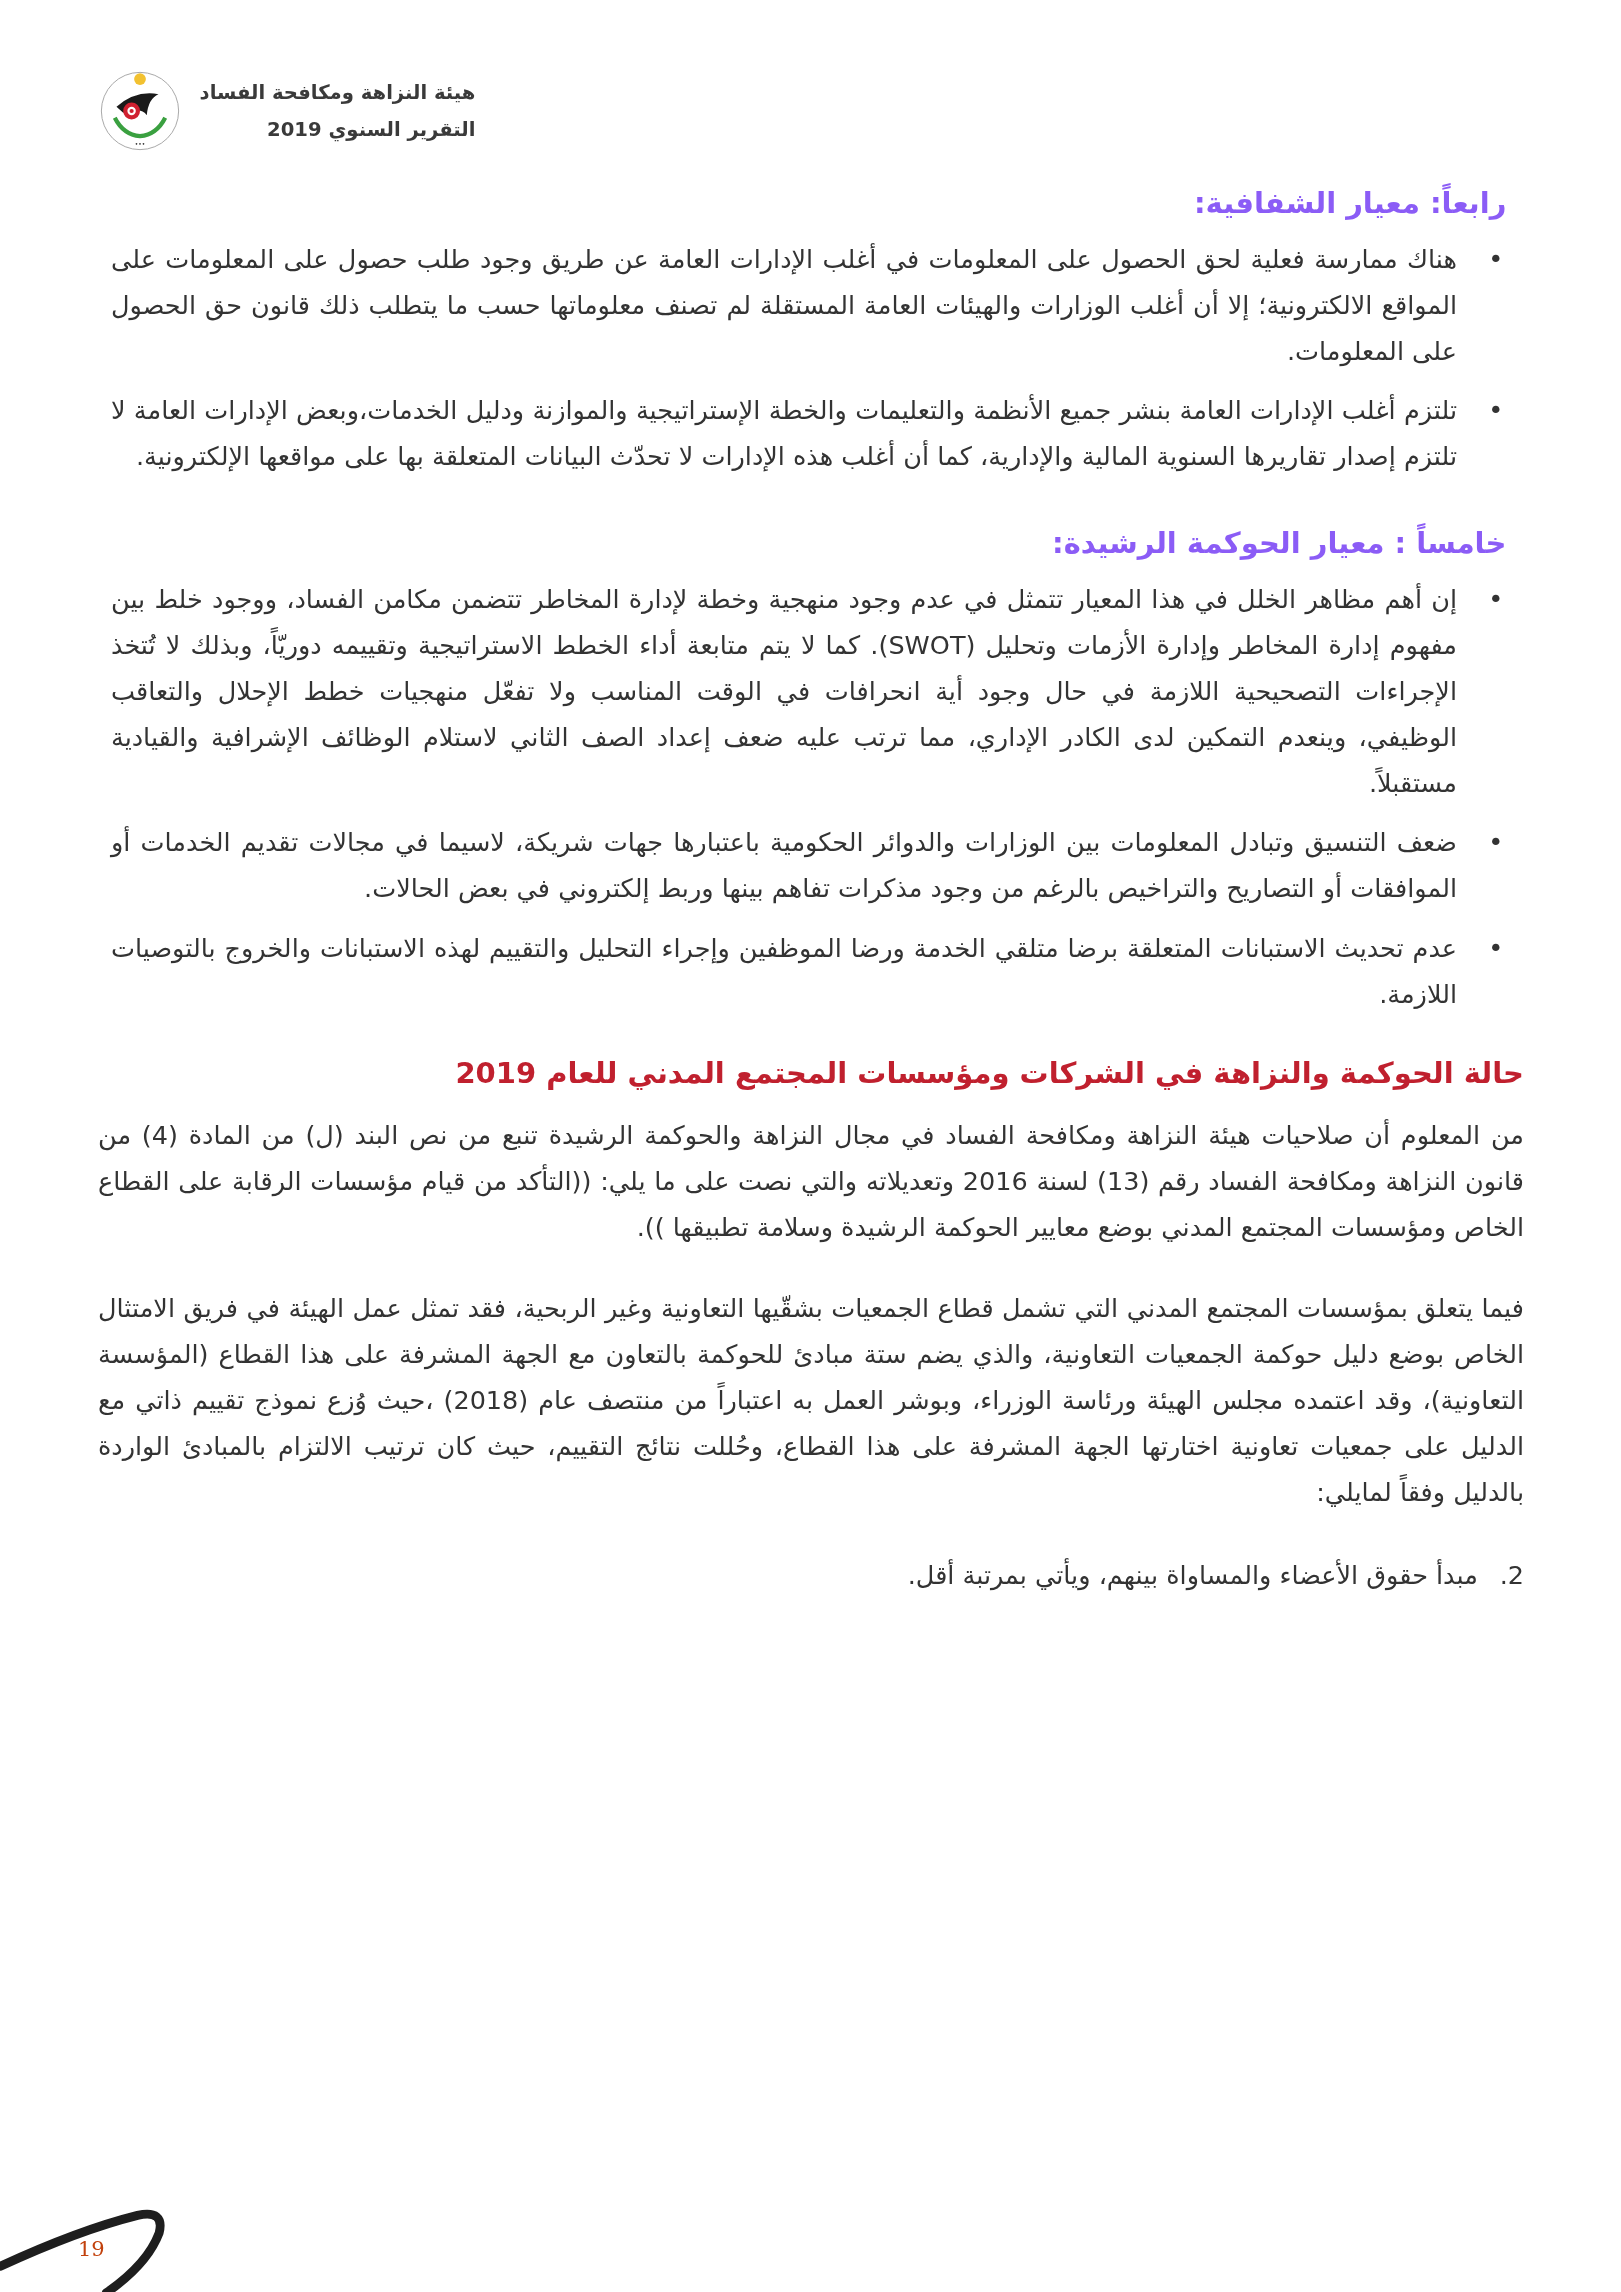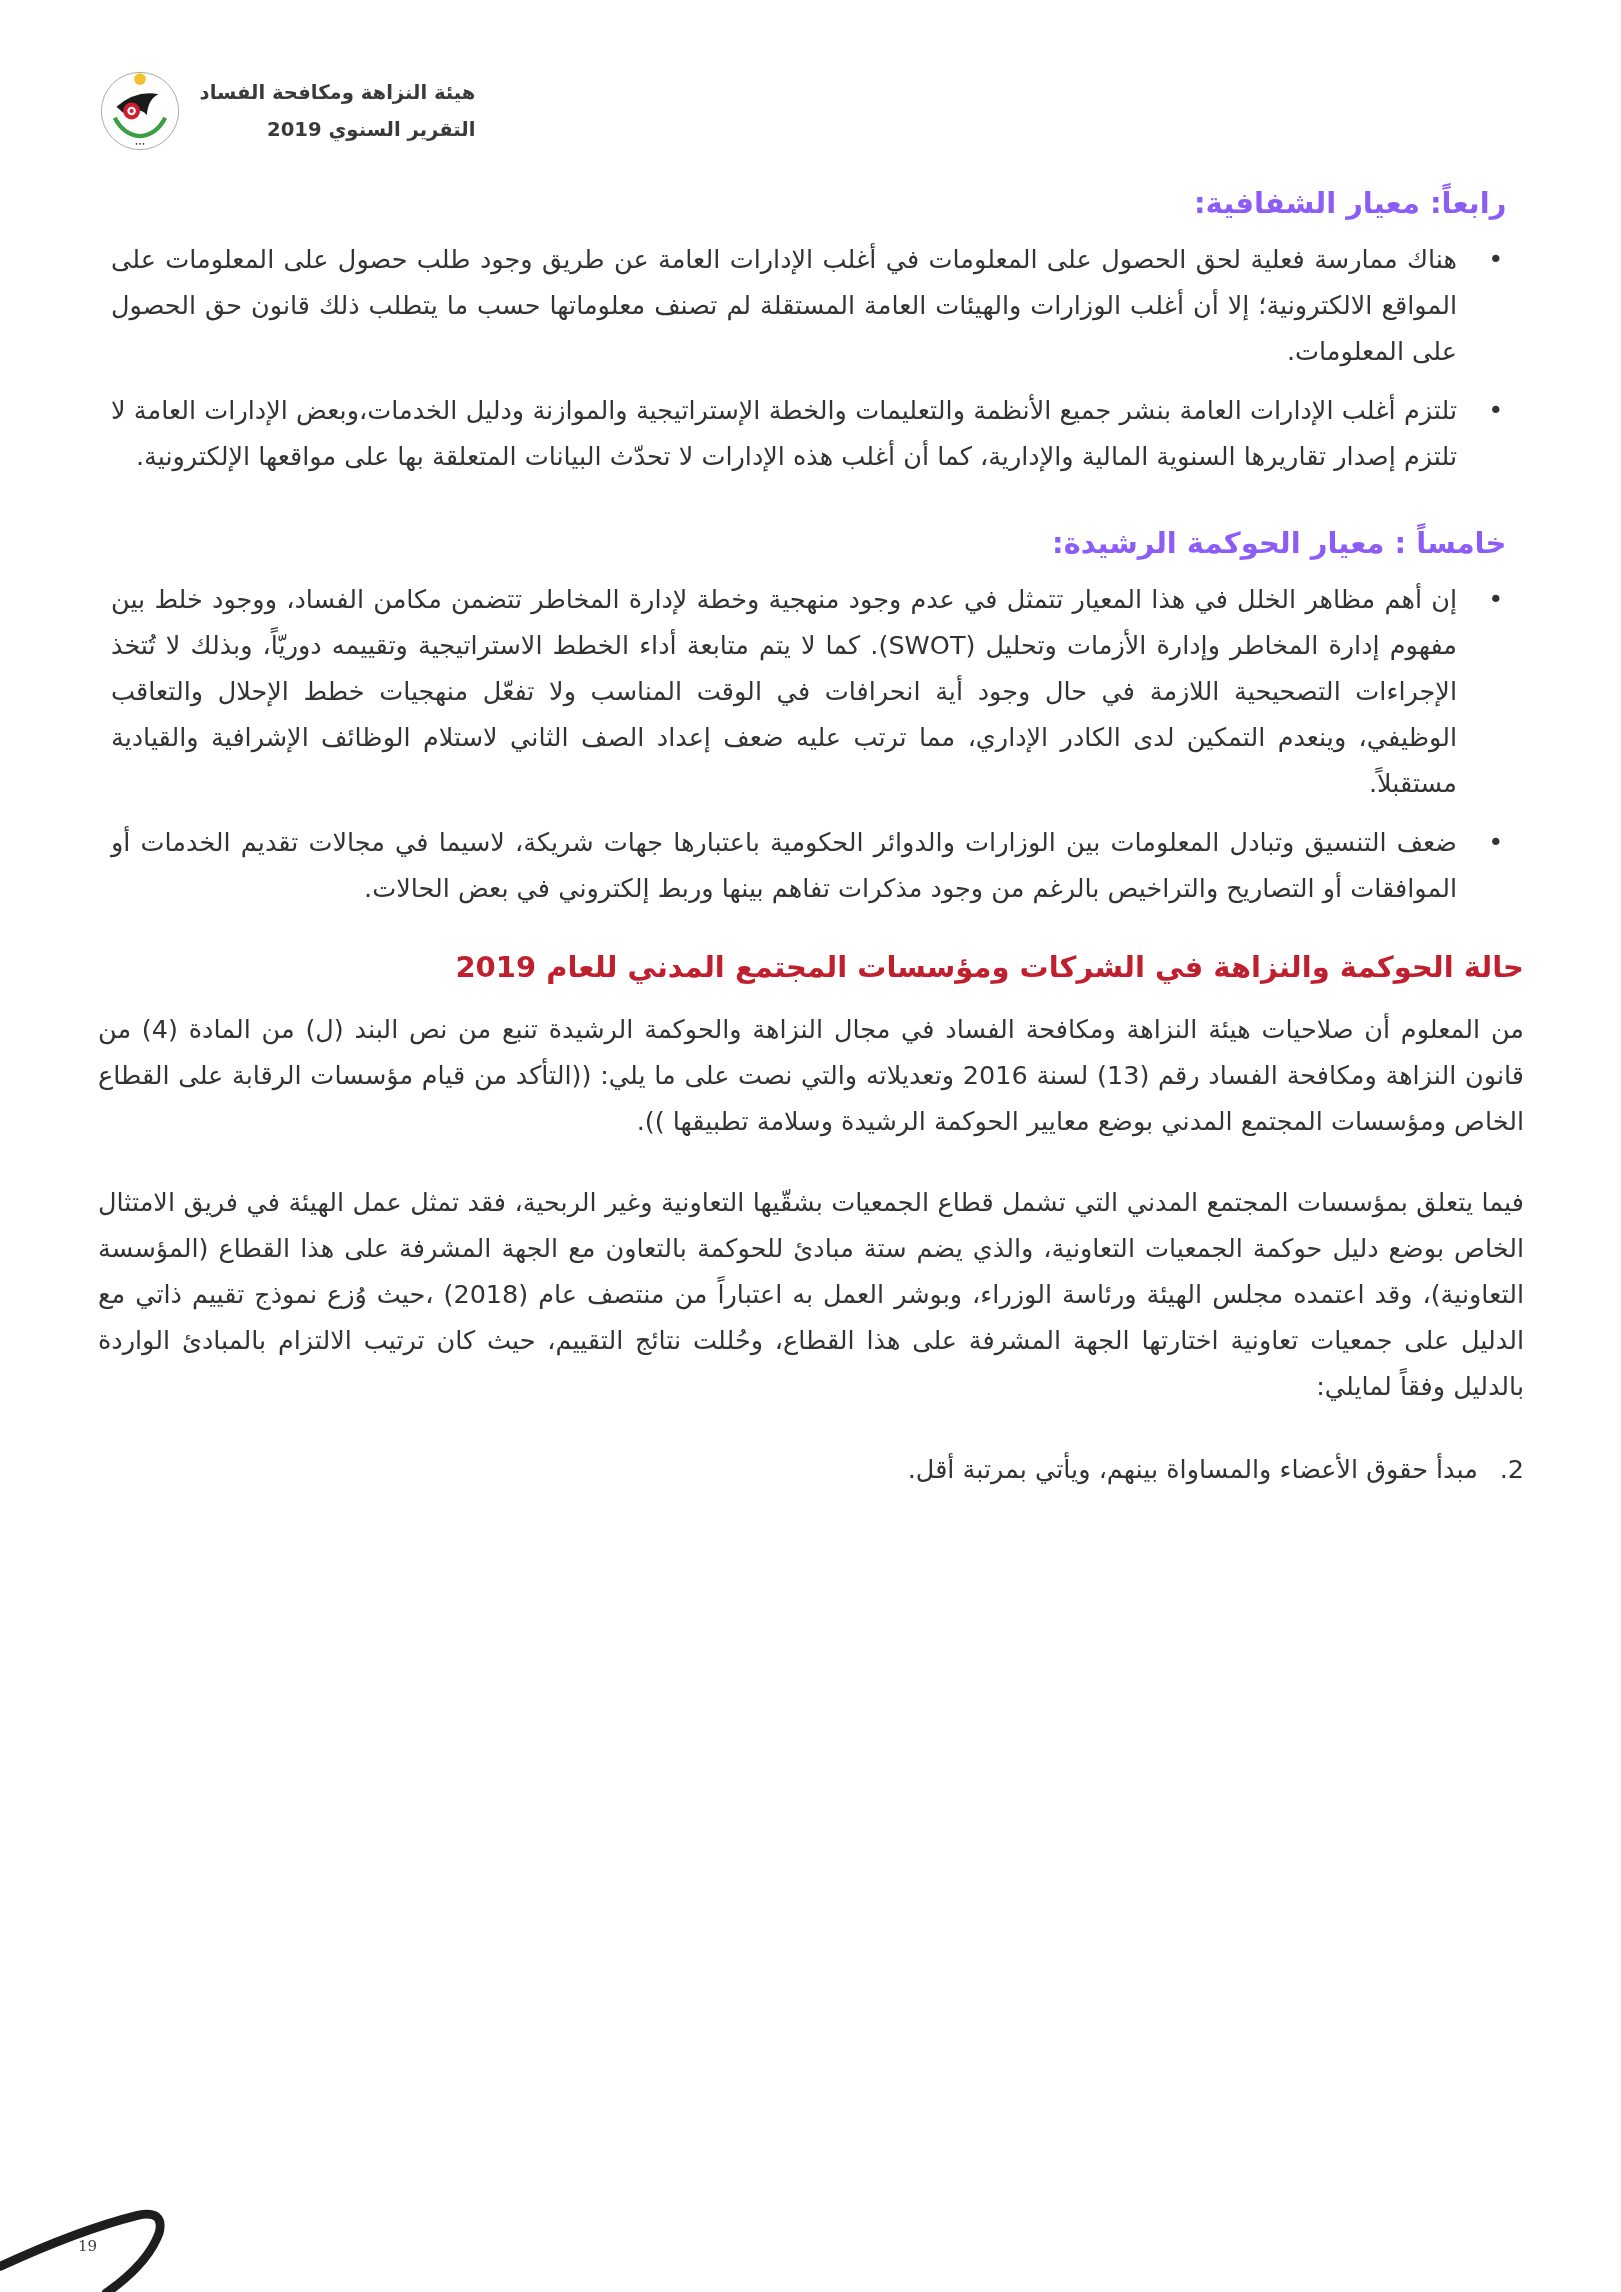--- a/index.html
+++ b/index.html
@@ -15,21 +15,21 @@
     ul.bullets { list-style:none; margin:13px; padding:0; }
     ul.bullets li { position:relative; padding-right:54px; font-size:25.5px; line-height:46px; margin-bottom:13.7px; text-align:justify; }
     ul.bullets li::before { content:"\2022"; position:absolute; right:7.8px; top:0; font-size:25.5px; color:#333; }
     .gap1 { height:33px; }
     .red-title { font-size:29px; font-weight:bold; color:#c0202e; margin:39px 0 21.6px 0; }
     p.para { font-size:25.5px; line-height:46px; margin:0 0 35px 0; text-align:justify; }
     ol.principles { list-style:none; margin:0; padding:0; }
     ol.principles li { font-size:25.5px; line-height:51px; }
     .num { display:inline-block; margin-left:13.7px; }
     .swoosh { position:absolute; left:0; top:2176px; width:167px; height:117px; }
-    .page-num { position:absolute; left:78px; top:2237px; font-family:"DejaVu Serif", "Liberation Serif", serif; font-size:15px; color:#404040; }
+    .page-num { position:absolute; left:78px; top:2237px; font-family:"DejaVu Serif", "Liberation Serif", serif; font-size:21px; color:#c2410c; }
   </style>
 </head>
 <body>
 
 <div class="header">
   <svg class="logo" viewBox="0 0 100 100">
     <circle cx="50" cy="50" r="46" fill="#fff" stroke="#999" stroke-width="1"></circle>
     <circle cx="50" cy="12" r="7" fill="#f2c130"></circle>
     <path d="M22 45 Q45 25 72 30 Q60 35 58 55 Q52 45 30 52 Z" fill="#1a1a1a"></path>
     <circle cx="40" cy="50" r="10" fill="#d02030"></circle>
@@ -50,20 +50,21 @@
     <li>هناك ممارسة فعلية لحق الحصول على المعلومات في أغلب الإدارات العامة عن طريق وجود طلب حصول على المعلومات على المواقع الالكترونية؛ إلا أن أغلب الوزارات والهيئات العامة المستقلة لم تصنف معلوماتها حسب ما يتطلب ذلك قانون حق الحصول على المعلومات.</li>
     <li>تلتزم أغلب الإدارات العامة بنشر جميع الأنظمة والتعليمات والخطة الإستراتيجية والموازنة ودليل الخدمات،وبعض الإدارات العامة لا تلتزم إصدار تقاريرها السنوية المالية والإدارية، كما أن أغلب هذه الإدارات لا تحدّث البيانات المتعلقة بها على مواقعها الإلكترونية.</li>
   </ul>
 
   <div class="gap1"></div>
 
   <h2 class="sec-title">خامساً : معيار الحوكمة الرشيدة:</h2>
   <ul class="bullets">
     <li>إن أهم مظاهر الخلل في هذا المعيار تتمثل في عدم وجود منهجية وخطة لإدارة المخاطر تتضمن مكامن الفساد، ووجود خلط بين مفهوم إدارة المخاطر وإدارة الأزمات وتحليل (SWOT). كما لا يتم متابعة أداء الخطط الاستراتيجية وتقييمه دوريّاً، وبذلك لا تُتخذ الإجراءات التصحيحية اللازمة في حال وجود أية انحرافات في الوقت المناسب ولا تفعّل منهجيات خطط الإحلال والتعاقب الوظيفي، وينعدم التمكين لدى الكادر الإداري، مما ترتب عليه ضعف إعداد الصف الثاني لاستلام الوظائف الإشرافية والقيادية مستقبلاً.</li>
     <li>ضعف التنسيق وتبادل المعلومات بين الوزارات والدوائر الحكومية باعتبارها جهات شريكة، لاسيما في مجالات تقديم الخدمات أو الموافقات أو التصاريح والتراخيص بالرغم من وجود مذكرات تفاهم بينها وربط إلكتروني في بعض الحالات.</li>
+    <li>عدم تحديث الاستبانات المتعلقة برضا متلقي الخدمة ورضا الموظفين وإجراء التحليل والتقييم لهذه الاستبانات والخروج بالتوصيات اللازمة.</li>
   </ul>
 
   <h2 class="red-title">حالة الحوكمة والنزاهة في الشركات ومؤسسات المجتمع المدني للعام 2019</h2>
   <p class="para">من المعلوم أن صلاحيات هيئة النزاهة ومكافحة الفساد في مجال النزاهة والحوكمة الرشيدة تنبع من نص البند (ل) من المادة (4) من قانون النزاهة ومكافحة الفساد رقم (13) لسنة 2016 وتعديلاته والتي نصت على ما يلي: ((التأكد من قيام مؤسسات الرقابة على القطاع الخاص ومؤسسات المجتمع المدني بوضع معايير الحوكمة الرشيدة وسلامة تطبيقها )).</p>
   <p class="para">فيما يتعلق بمؤسسات المجتمع المدني التي تشمل قطاع الجمعيات بشقّيها التعاونية وغير الربحية، فقد تمثل عمل الهيئة في فريق الامتثال الخاص بوضع دليل حوكمة الجمعيات التعاونية، والذي يضم ستة مبادئ للحوكمة بالتعاون مع الجهة المشرفة على هذا القطاع (المؤسسة التعاونية)، وقد اعتمده مجلس الهيئة ورئاسة الوزراء، وبوشر العمل به اعتباراً من منتصف عام (2018) ،حيث وُزع نموذج تقييم ذاتي مع الدليل على جمعيات تعاونية اختارتها الجهة المشرفة على هذا القطاع، وحُللت نتائج التقييم، حيث كان ترتيب الالتزام بالمبادئ الواردة بالدليل وفقاً لمايلي:</p>
 
   <ol class="principles">
     <li>
       <span class="num">2.</span>
       <span>مبدأ حقوق الأعضاء والمساواة بينهم، ويأتي بمرتبة أقل.</span>

